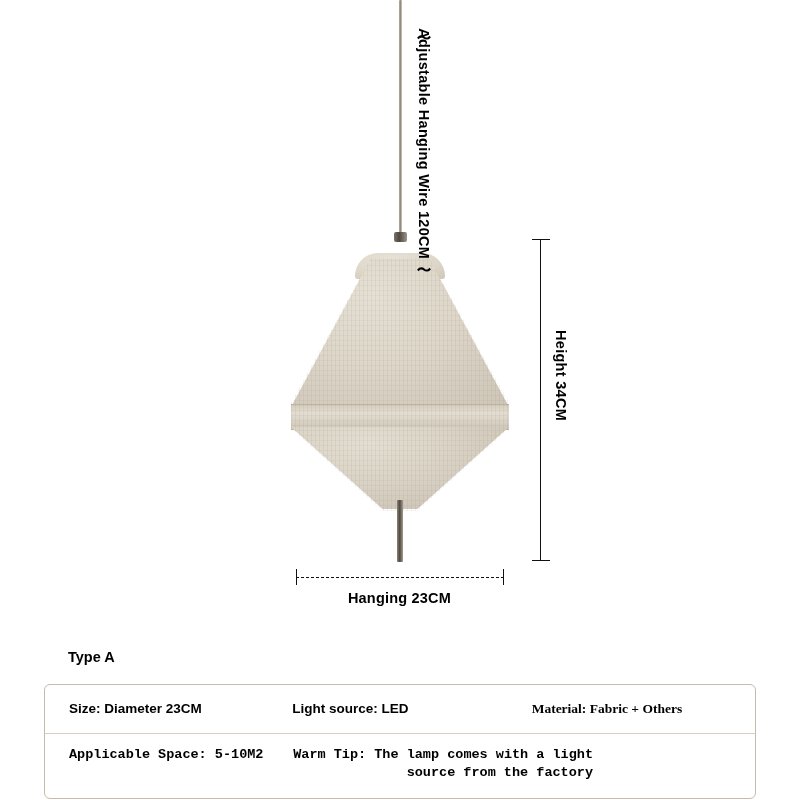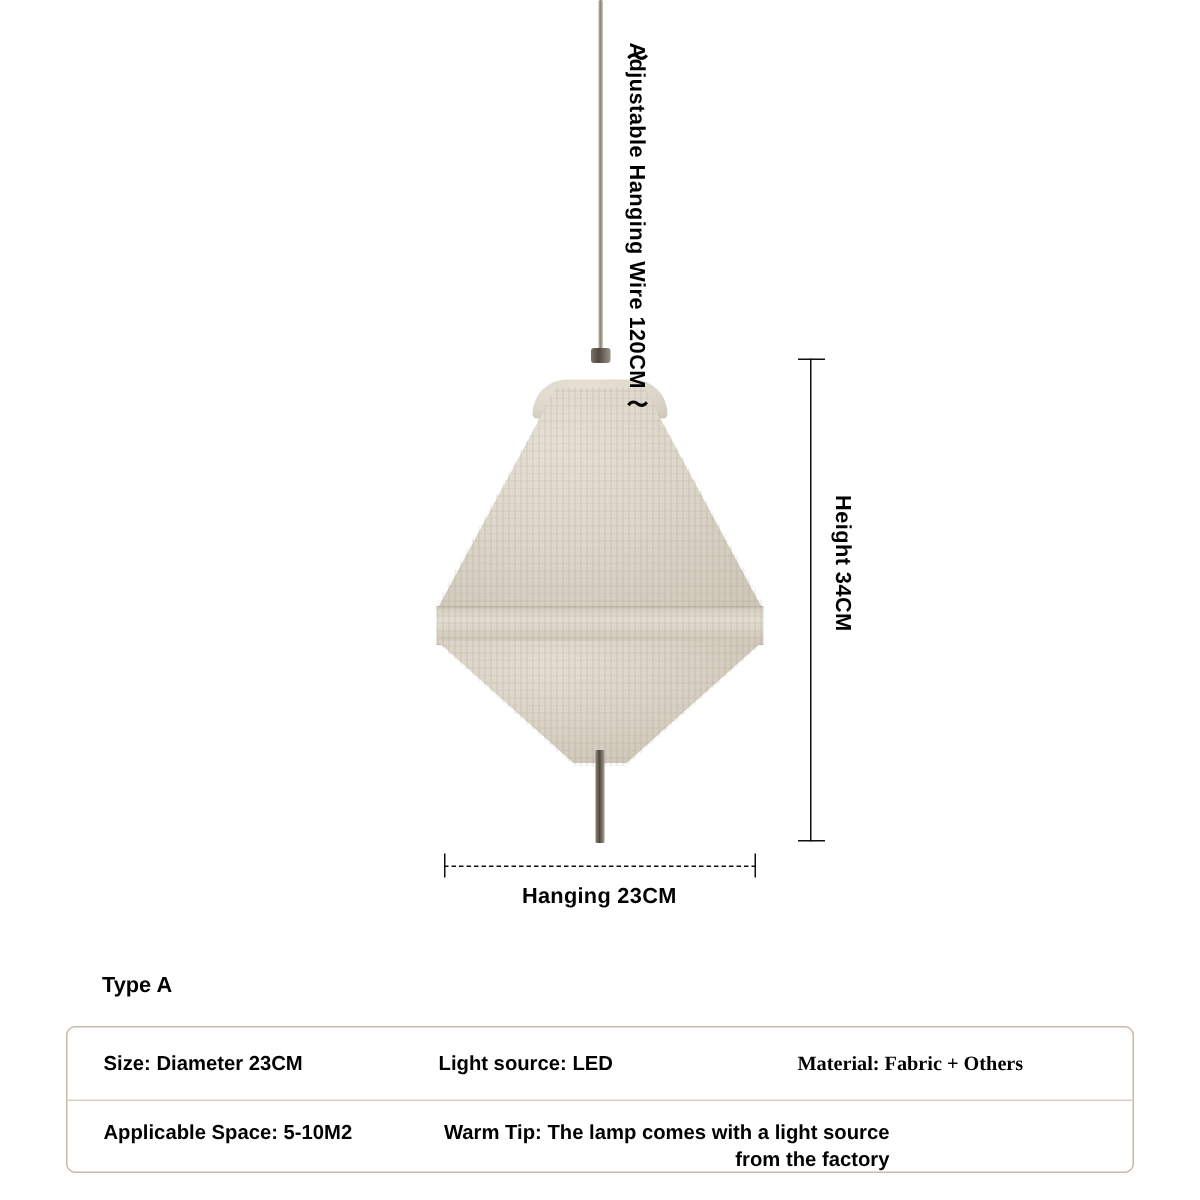--- a/index.html
+++ b/index.html
@@ -186,21 +186,21 @@
     font-size: 14.5px;
     font-weight: bold;
   }
 
   
   .spec-table {
     position: absolute;
     left: 44px;
     top: 684px;
     width: 712px;
-    height: 98px;
+    height: 115px;
     border: 1.5px solid #c8b9a8;
     border-radius: 6px;
     background: #ffffff;
     box-sizing: border-box;
   }
   .spec-row {
     position: absolute;
     left: 0;
     width: 100%;
     box-sizing: border-box;
@@ -211,21 +211,21 @@
   .spec-row.row2 { top: 49px; height: 49px; }
   .cell {
     font-size: 13.5px;
     font-weight: bold;
     line-height: 1.35;
     box-sizing: border-box;
   }
   .row1 .c1 { width: 248px; padding-left: 24px; }
   .row1 .c2 { width: 240px; }
   .row1 .c3 { width: 224px; font-family: Liberation Serif, serif; }
-  .row2 { padding-top: 12px; }
+  .row2 { padding-top: 12px; font-family: Liberation Mono, monospace; }
   .row2 .c1 { width: 248px; padding-left: 24px; }
   .row2 .c2 { width: 300px; text-align: right; }
 </style>
 </head>
 <body>
 
 <div id="product-figure">
 
   <div class="wire"></div>
   <div class="wire-cap"></div>

